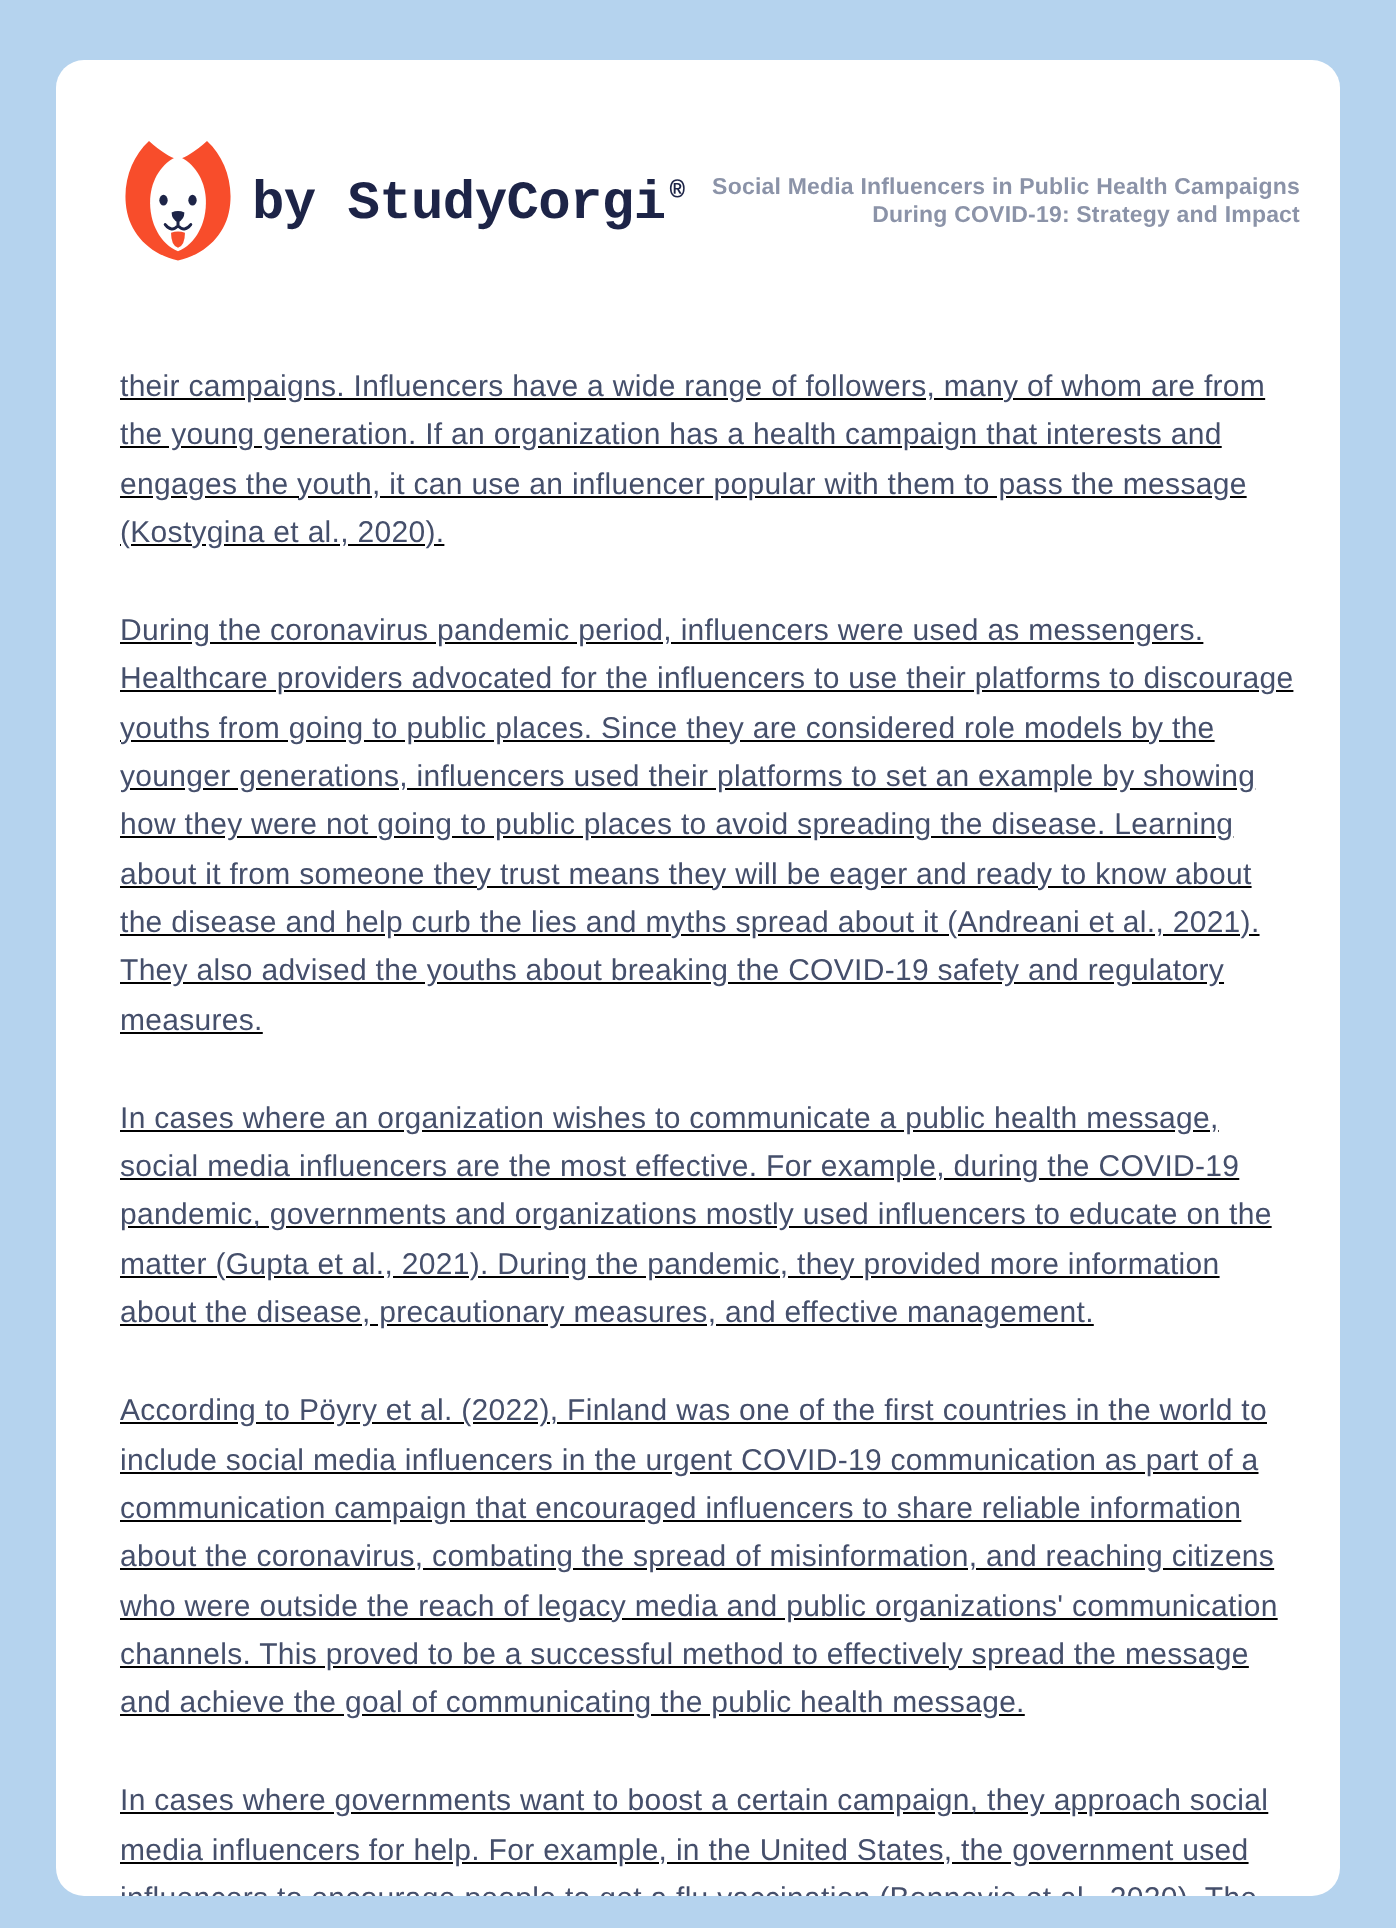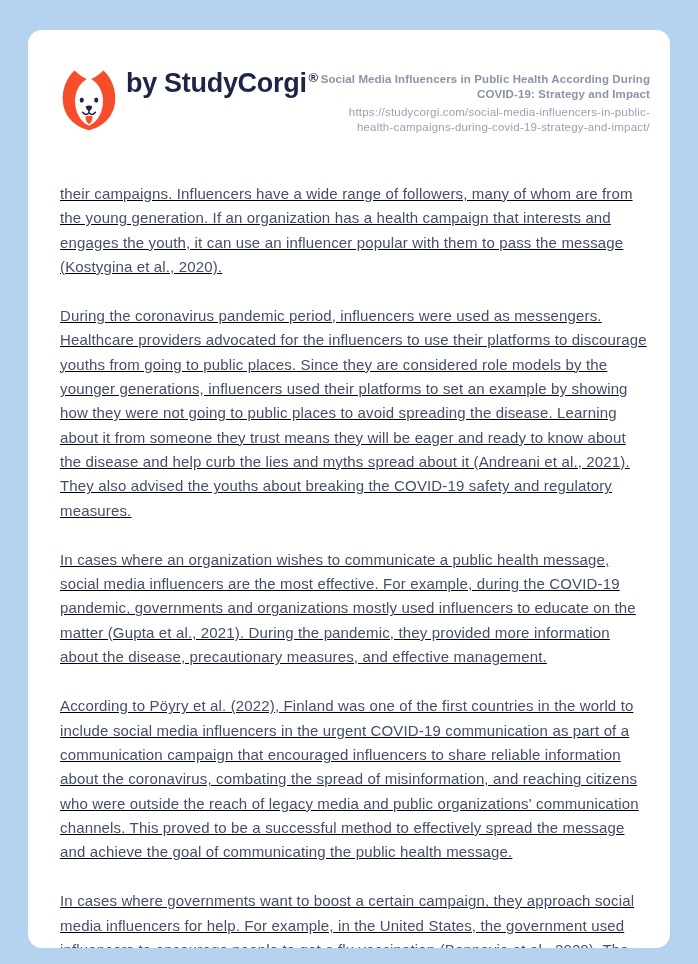--- a/index.html
+++ b/index.html
@@ -21,22 +21,23 @@
     padding: 38px 20px 0 32px;
   }
   
   .doc-header {
     display: flex;
     justify-content: space-between;
     align-items: center;
   }
   .brand {
     display: flex;
-    align-items: flex-start;
+    align-items: center;
     gap: 8px;
+    font-family: Liberation Mono, monospace;
   }
   .brand svg { display: block; }
   .brand-text {
     font-size: 27px;
     font-weight: 800;
     color: #1d2447;
     letter-spacing: -0.3px;
     white-space: nowrap;
   }
   .brand-text sup {
@@ -99,22 +100,21 @@
         <path fill="#1d2447" d="M44.5,61.5 Q50,59 55.5,61.5 Q55.5,67.5 50,70 Q44.5,67.5 44.5,61.5 Z"></path>
 
         <path d="M50,69 L50,73 M39,72 Q44.5,79 50,73 Q55.5,79 61,72" stroke="#1d2447" stroke-width="2.6" fill="none" stroke-linecap="round"></path>
 
         <path fill="#f84d2b" d="M44,79 Q50,77 56,79 Q56,90 50,92 Q44,90 44,79 Z"></path>
       </svg>
       <div class="brand-text"><span>by StudyCorgi</span><sup>®</sup></div>
     </div>
 
     <div class="doc-meta">
-      <div class="doc-title">Social Media Influencers in Public Health According During COVID-19: Strategy and Impact</div>
-      <div class="doc-url">https://studycorgi.com/social-media-influencers-in-public-health-campaigns-during-covid-19-strategy-and-impact/</div>
+      <div class="doc-title">Social Media Influencers in Public Health Campaigns During COVID-19: Strategy and Impact</div>
     </div>
   </header>
 
   <main class="article">
     <p>their campaigns. Influencers have a wide range of followers, many of whom are from the young generation. If an organization has a health campaign that interests and engages the youth, it can use an influencer popular with them to pass the message (Kostygina et al., 2020).</p>
     <p>During the coronavirus pandemic period, influencers were used as messengers. Healthcare providers advocated for the influencers to use their platforms to discourage youths from going to public places. Since they are considered role models by the younger generations, influencers used their platforms to set an example by showing how they were not going to public places to avoid spreading the disease. Learning about it from someone they trust means they will be eager and ready to know about the disease and help curb the lies and myths spread about it (Andreani et al., 2021). They also advised the youths about breaking the COVID-19 safety and regulatory measures.</p>
     <p>In cases where an organization wishes to communicate a public health message, social media influencers are the most effective. For example, during the COVID-19 pandemic, governments and organizations mostly used influencers to educate on the matter (Gupta et al., 2021). During the pandemic, they provided more information about the disease, precautionary measures, and effective management.</p>
     <p>According to Pöyry et al. (2022), Finland was one of the first countries in the world to include social media influencers in the urgent COVID-19 communication as part of a communication campaign that encouraged influencers to share reliable information about the coronavirus, combating the spread of misinformation, and reaching citizens who were outside the reach of legacy media and public organizations' communication channels. This proved to be a successful method to effectively spread the message and achieve the goal of communicating the public health message.</p>
     <p>In cases where governments want to boost a certain campaign, they approach social media influencers for help. For example, in the United States, the government used influencers to encourage people to get a flu vaccination (Bonnevie et al., 2020). The</p>
   </main>

